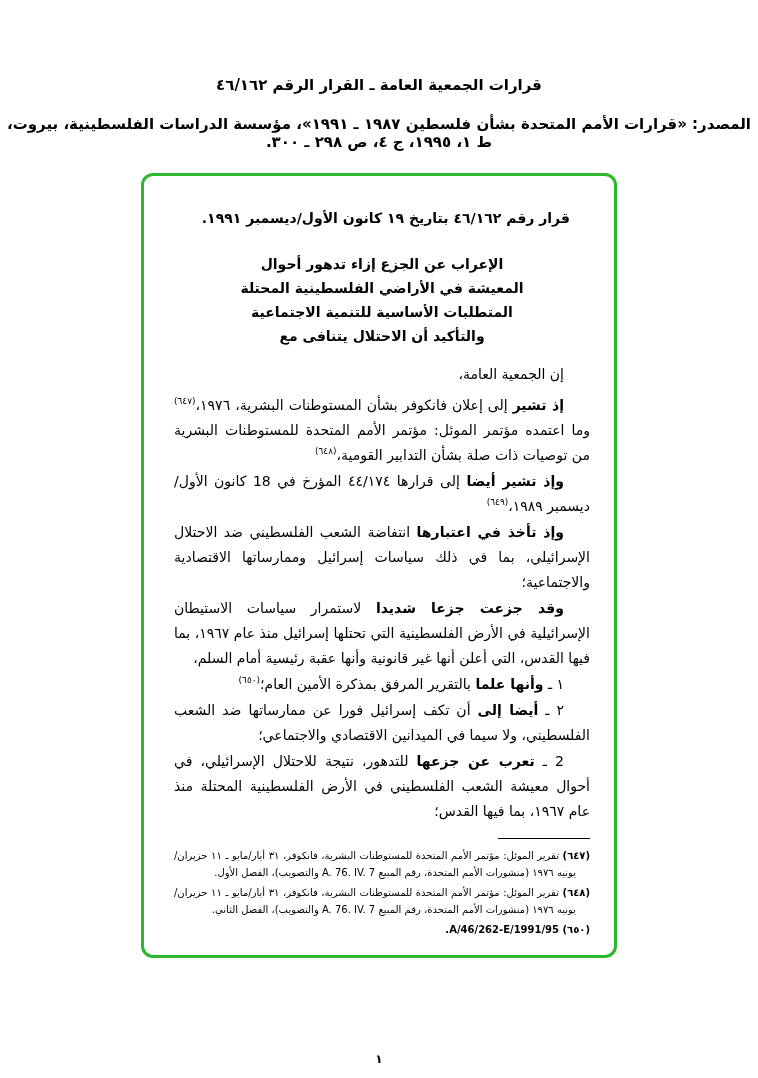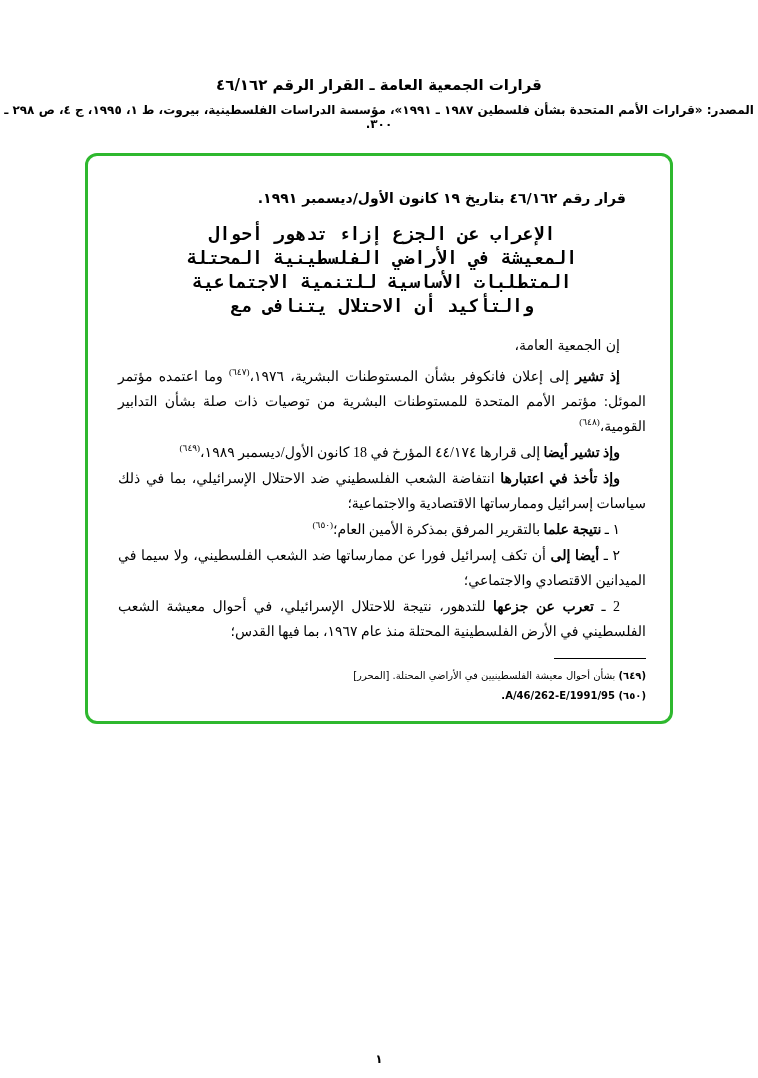--- a/index.html
+++ b/index.html
@@ -9,58 +9,56 @@
     width: 758px;
     height: 1078px;
     background: #ffffff;
     color: #000000;
     font-family: "DejaVu Sans", sans-serif;
     direction: rtl;
     overflow: hidden;
   }
   .doc-header { padding-top: 76px; text-align: center; }
   .header-title { font-size: 15px; font-weight: bold; }
-  .header-source { font-size: 12px; font-weight: bold; margin-top: 9px; }
+  .header-source { font-size: 15px; font-weight: bold; margin-top: 21px; }
 
   .green-box {
-    width: 588px;
+    width: 476px;
     margin: 22px auto 0 auto;
     border: 3px solid #a21caf;
     border-radius: 12px;
     padding: 30px 24px 14px 30px;
   }
 
   .res-title {
     font-size: 14px;
     font-weight: bold;
     text-indent: 20px;
     line-height: 25px;
   }
   .res-heading {
     text-align: center;
     font-weight: bold;
-    font-size: 18px;
+    font-size: 14px;
     line-height: 24px;
-    margin: 12px 0 14px 0;
-    font-family: Liberation Mono, monospace;
+    margin: 21px 0 14px 0;
   }
   .opening {
     font-weight: normal;
     font-size: 14px;
     text-indent: 26px;
     line-height: 25px;
     margin: 10px 0 6px 0;
   }
   .para {
     margin: 1px 0;
     font-size: 14px;
     line-height: 25px;
     text-align: justify;
     text-indent: 26px;
-    font-family: Liberation Serif, serif;
   }
   .para .lead { font-weight: bold; }
   .para .pre { font-weight: normal; }
   .fn-ref {
     font-size: 9px;
     vertical-align: super;
     line-height: 0;
   }
 
   .footnotes { margin-top: 14px; }
@@ -113,33 +111,35 @@
     </div>
 
     <div class="opening">إن الجمعية العامة،</div>
 
     <p class="para"><span class="lead">إذ تشير</span><span> إلى إعلان فانكوفر بشأن المستوطنات البشرية، ١٩٧٦،</span><sup class="fn-ref">(٦٤٧)</sup><span> وما اعتمده مؤتمر الموئل: مؤتمر الأمم المتحدة للمستوطنات البشرية من توصيات ذات صلة بشأن التدابير القومية،</span><sup class="fn-ref">(٦٤٨)</sup></p>
 
     <p class="para"><span class="lead">وإذ تشير أيضا</span><span> إلى قرارها ٤٤/١٧٤ المؤرخ في 18 كانون الأول/ديسمبر ١٩٨٩،</span><sup class="fn-ref">(٦٤٩)</sup></p>
 
     <p class="para"><span class="lead">وإذ تأخذ في اعتبارها</span><span> انتفاضة الشعب الفلسطيني ضد الاحتلال الإسرائيلي، بما في ذلك سياسات إسرائيل وممارساتها الاقتصادية والاجتماعية؛</span></p>
 
+    <p class="para"><span class="lead">وقد جزعت جزعا شديدا</span><span> لاستمرار سياسات الاستيطان الإسرائيلية في الأرض الفلسطينية التي تحتلها إسرائيل منذ عام ١٩٦٧، بما فيها القدس، التي أعلن أنها غير قانونية وأنها عقبة رئيسية أمام السلم،</span></p>
 
-    <p class="para"><span class="pre">١ ـ </span><span class="lead">نتيجة علما</span><span> بالتقرير المرفق بمذكرة الأمين العام؛</span><sup class="fn-ref">(٦٥٠)</sup></p>
+    <p class="para"><span class="pre">١ ـ </span><span class="lead">وأنها علما</span><span> بالتقرير المرفق بمذكرة الأمين العام؛</span><sup class="fn-ref">(٦٥٠)</sup></p>
 
     <p class="para"><span class="pre">٢ ـ </span><span class="lead">أيضا إلى</span><span> أن تكف إسرائيل فورا عن ممارساتها ضد الشعب الفلسطيني، ولا سيما في الميدانين الاقتصادي والاجتماعي؛</span></p>
 
     <p class="para"><span class="pre">2 ـ </span><span class="lead">تعرب عن جزعها</span><span> للتدهور، نتيجة للاحتلال الإسرائيلي، في أحوال معيشة الشعب الفلسطيني في الأرض الفلسطينية المحتلة منذ عام ١٩٦٧، بما فيها القدس؛</span></p>
 
     <div class="footnotes">
       <div class="footnote-rule"></div>
 
+      <p class="footnote"><span class="fn-num">(٦٤٧)</span><span> تقرير الموئل: مؤتمر الأمم المتحدة للمستوطنات البشرية، فانكوفر، ٣١ أيار/مايو ـ ١١ حزيران/يونيه ١٩٧٦ (منشورات الأمم المتحدة، رقم المبيع A. 76. IV. 7 والتصويب)، الفصل الأول.</span></p>
 
+      <p class="footnote"><span class="fn-num">(٦٤٨)</span><span> تقرير الموئل: مؤتمر الأمم المتحدة للمستوطنات البشرية، فانكوفر، ٣١ أيار/مايو ـ ١١ حزيران/يونيه ١٩٧٦ (منشورات الأمم المتحدة، رقم المبيع A. 76. IV. 7 والتصويب)، الفصل الثاني.</span></p>
 
-      <p class="footnote"><span class="fn-num">(٦٤٩)</span><span> بشأن أحوال معيشة الفلسطينيين في الأراضي المحتلة. [المحرر]</span></p>
 
       <p class="footnote"><span class="fn-num">(٦٥٠)</span><span class="fn-strong"> A/46/262-E/1991/95.</span></p>
     </div>
 
   </div>
 
   <div class="page-number">١</div>
 
 </div>
 

